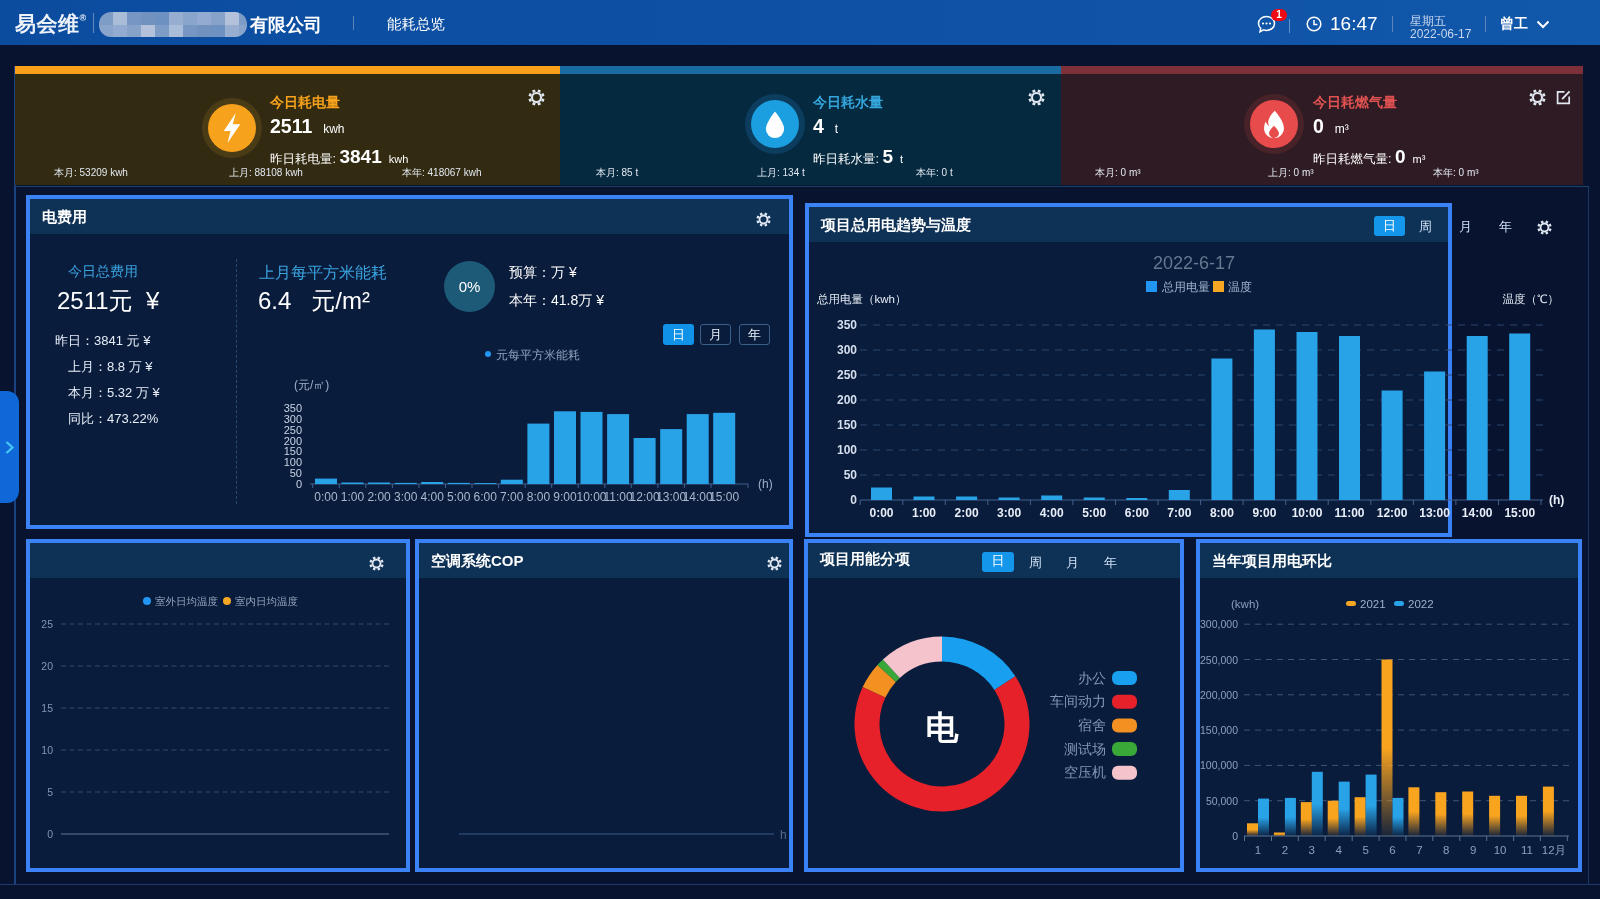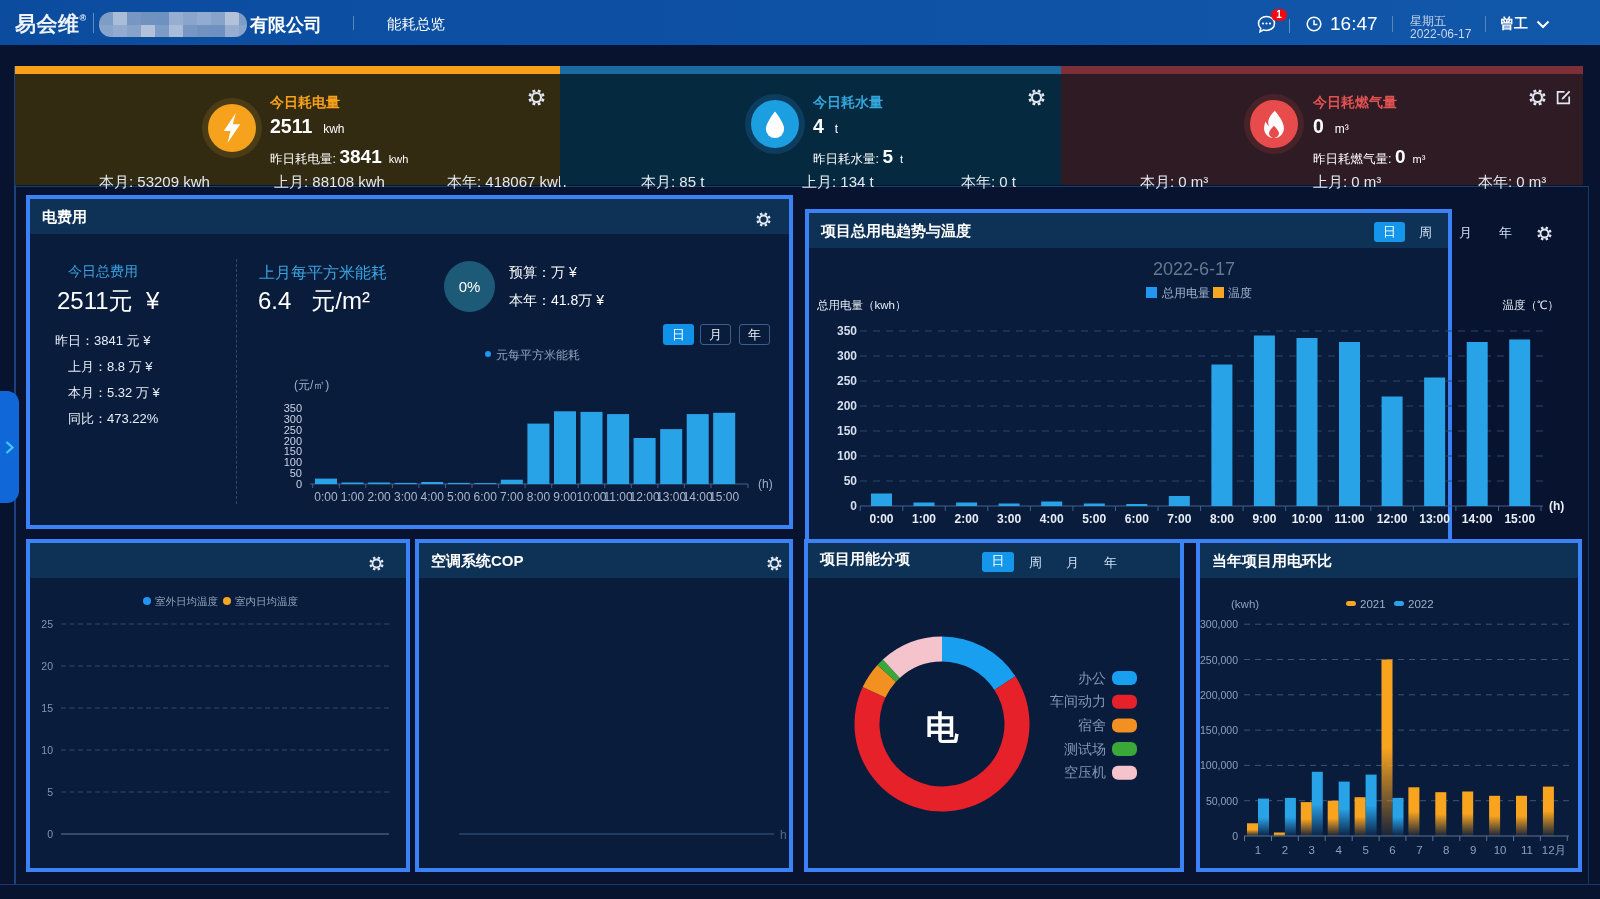--- a/index.html
+++ b/index.html
@@ -2,21 +2,21 @@
 <html><head><meta charset="utf-8">
 <style>
 *{margin:0;padding:0;box-sizing:border-box;}
 html,body{width:1600px;height:899px;overflow:hidden;background:#081330;}
 body{font-family:"Liberation Sans",sans-serif;position:relative;}
 .abs{position:absolute;}
 .panel{position:absolute;background:#0a1c3c;border:4px solid #3b82f6;}
 .ptitle{position:absolute;left:0;top:0;right:0;height:35px;background:#0e3156;color:#fff;font-size:15px;font-weight:bold;line-height:35px;padding-left:12px;}
 .card{position:absolute;top:66px;height:119px;}
 .cardbar{position:absolute;left:0;top:0;right:0;height:8px;}
-.stat{position:absolute;top:107px;font-size:15px;color:#e3e9f2;white-space:nowrap;margin-left:45px;}
+.stat{position:absolute;top:100px;font-size:10px;color:#e3e9f2;white-space:nowrap;}
 .tabtxt{color:#cfe0f5;font-size:13px;}
 </style></head>
 <body>
 
 <div class="abs" style="left:0;top:0;width:1600px;height:45px;background:linear-gradient(90deg,#0b4c9f,#1157aa);">
 <div class="abs" style="left:15px;top:10px;font-size:21px;font-weight:bold;color:#eef3fa;letter-spacing:0.5px;">易会维<span style="font-size:9px;vertical-align:10px;">®</span></div>
 <div class="abs" style="left:93px;top:13px;width:1px;height:20px;background:#6289bc;"></div>
 <svg class="abs" style="left:99px;top:12px;" width="148" height="25" viewBox="0 0 148 25">
       <defs>
         <clipPath id="mclip">
@@ -242,21 +242,21 @@
       <rect x="406.7" y="45.1" width="22" height="69.9" fill="#29a3e8"></rect>
       <text x="417.7" y="132.0" font-size="12" fill="#a9b7cc" text-anchor="middle">14:00</text>
       <line x1="404.4" y1="115.0" x2="404.4" y2="119.0" stroke="#41618f"></line>
       <rect x="433.2" y="43.8" width="22" height="71.2" fill="#29a3e8"></rect>
       <text x="444.2" y="132.0" font-size="12" fill="#a9b7cc" text-anchor="middle">15:00</text>
       <line x1="431.0" y1="115.0" x2="431.0" y2="119.0" stroke="#41618f"></line>
       <line x1="468" y1="115.0" x2="468" y2="119.0" stroke="#41618f"></line>
       <text x="478" y="119.0" font-size="12" fill="#9db0c8">(h)</text>
     </svg>
 </div>
-<div class="panel" style="left:805px;top:209px;width:647px;height:334px;">
+<div class="panel" style="left:805px;top:203px;width:647px;height:334px;">
 <div class="ptitle">项目总用电趋势与温度</div>
 <div class="abs" style="left:565px;top:9px;width:31px;height:20px;background:#1496eb;border-radius:3px;color:#fff;font-size:13px;text-align:center;line-height:20px;">日</div>
 <div class="abs tabtxt" style="left:610px;top:11px;">周</div>
 <div class="abs tabtxt" style="left:650px;top:11px;">月</div>
 <div class="abs tabtxt" style="left:690px;top:11px;">年</div>
 <svg style="position:absolute;left:728px;top:13px" width="15" height="15" viewBox="0 0 15 15">
       <line x1="9.39" y1="2.93" x2="10.24" y2="0.90" stroke="#e2e8f2" stroke-width="2.56"></line>
       <line x1="12.07" y1="5.61" x2="14.10" y2="4.76" stroke="#e2e8f2" stroke-width="2.56"></line>
       <line x1="12.07" y1="9.39" x2="14.10" y2="10.24" stroke="#e2e8f2" stroke-width="2.56"></line>
       <line x1="9.39" y1="12.07" x2="10.24" y2="14.10" stroke="#e2e8f2" stroke-width="2.56"></line>

